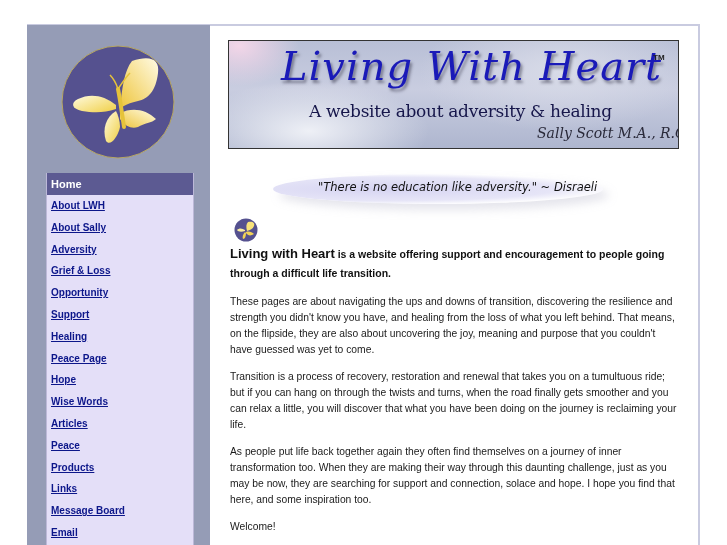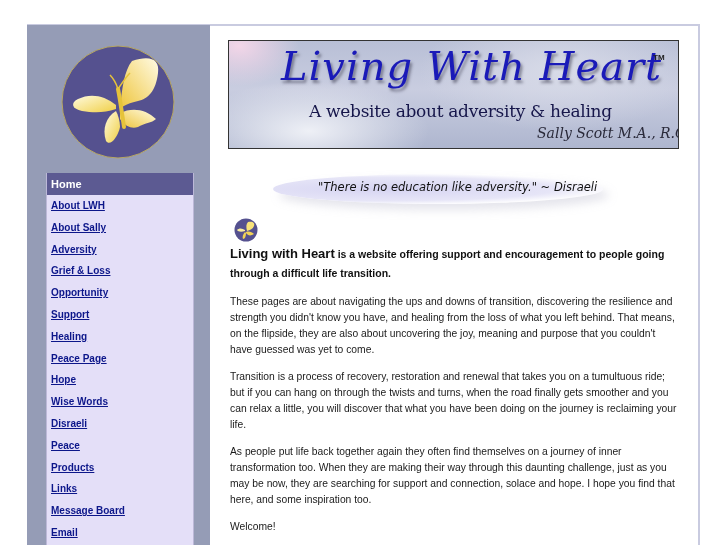--- a/index.html
+++ b/index.html
@@ -127,21 +127,21 @@
     <a class="nav-item">About LWH</a>
     <a class="nav-item">About Sally</a>
     <a class="nav-item">Adversity</a>
     <a class="nav-item">Grief &amp; Loss</a>
     <a class="nav-item">Opportunity</a>
     <a class="nav-item">Support</a>
     <a class="nav-item">Healing</a>
     <a class="nav-item">Peace Page</a>
     <a class="nav-item">Hope</a>
     <a class="nav-item">Wise Words</a>
-    <a class="nav-item">Disraeli</a>
+    <a class="nav-item">Articles</a>
     <a class="nav-item">Peace</a>
     <a class="nav-item">Products</a>
     <a class="nav-item">Links</a>
     <a class="nav-item">Message Board</a>
     <a class="nav-item">Email</a>
   </nav>
 </div>
 
 <main class="main">
   <div class="banner">

